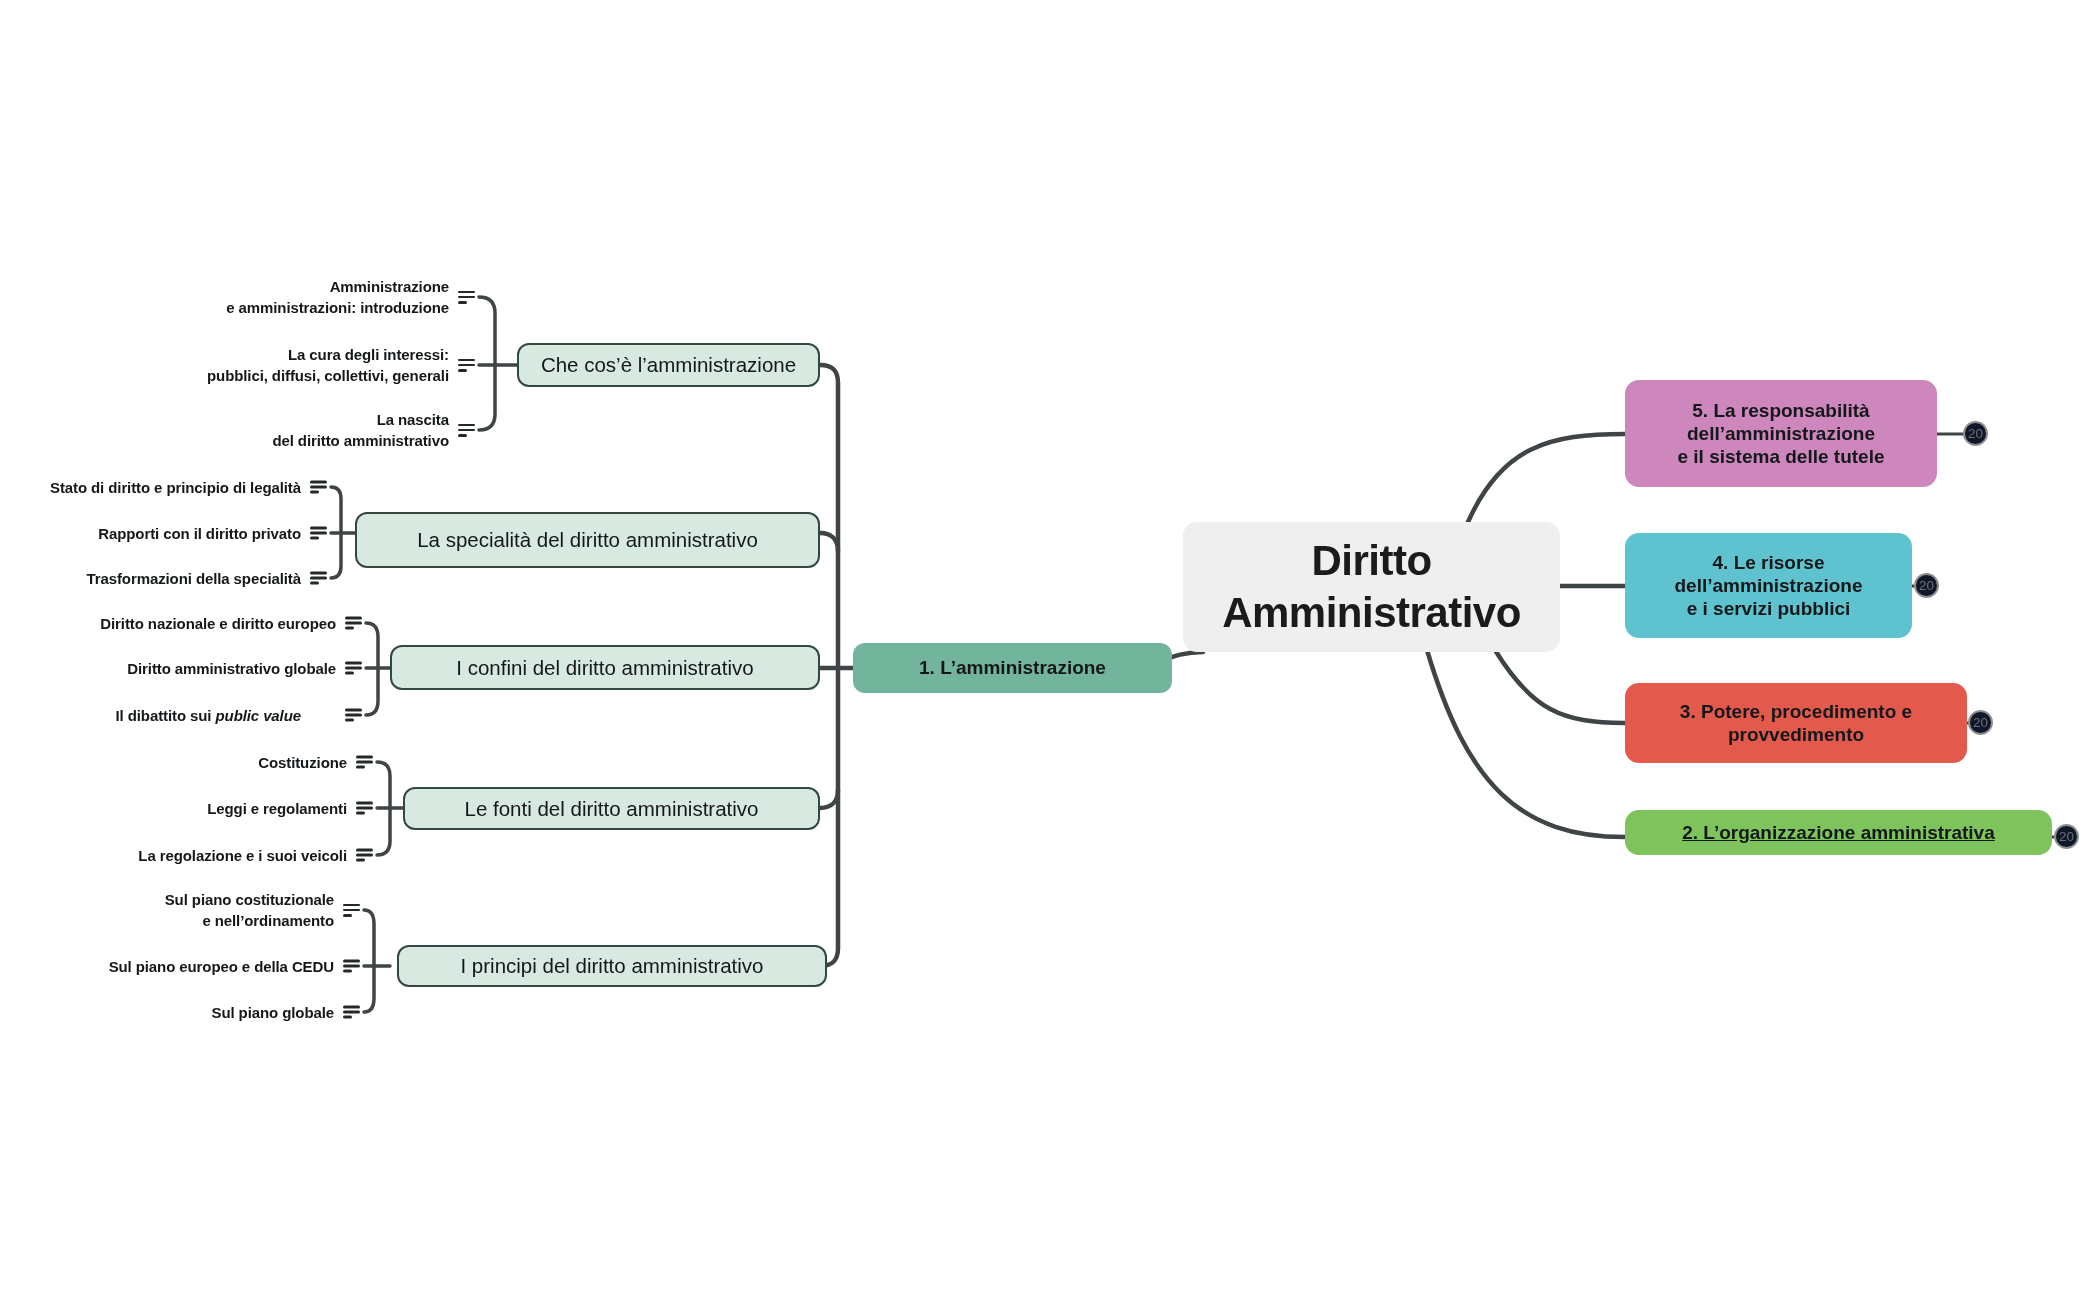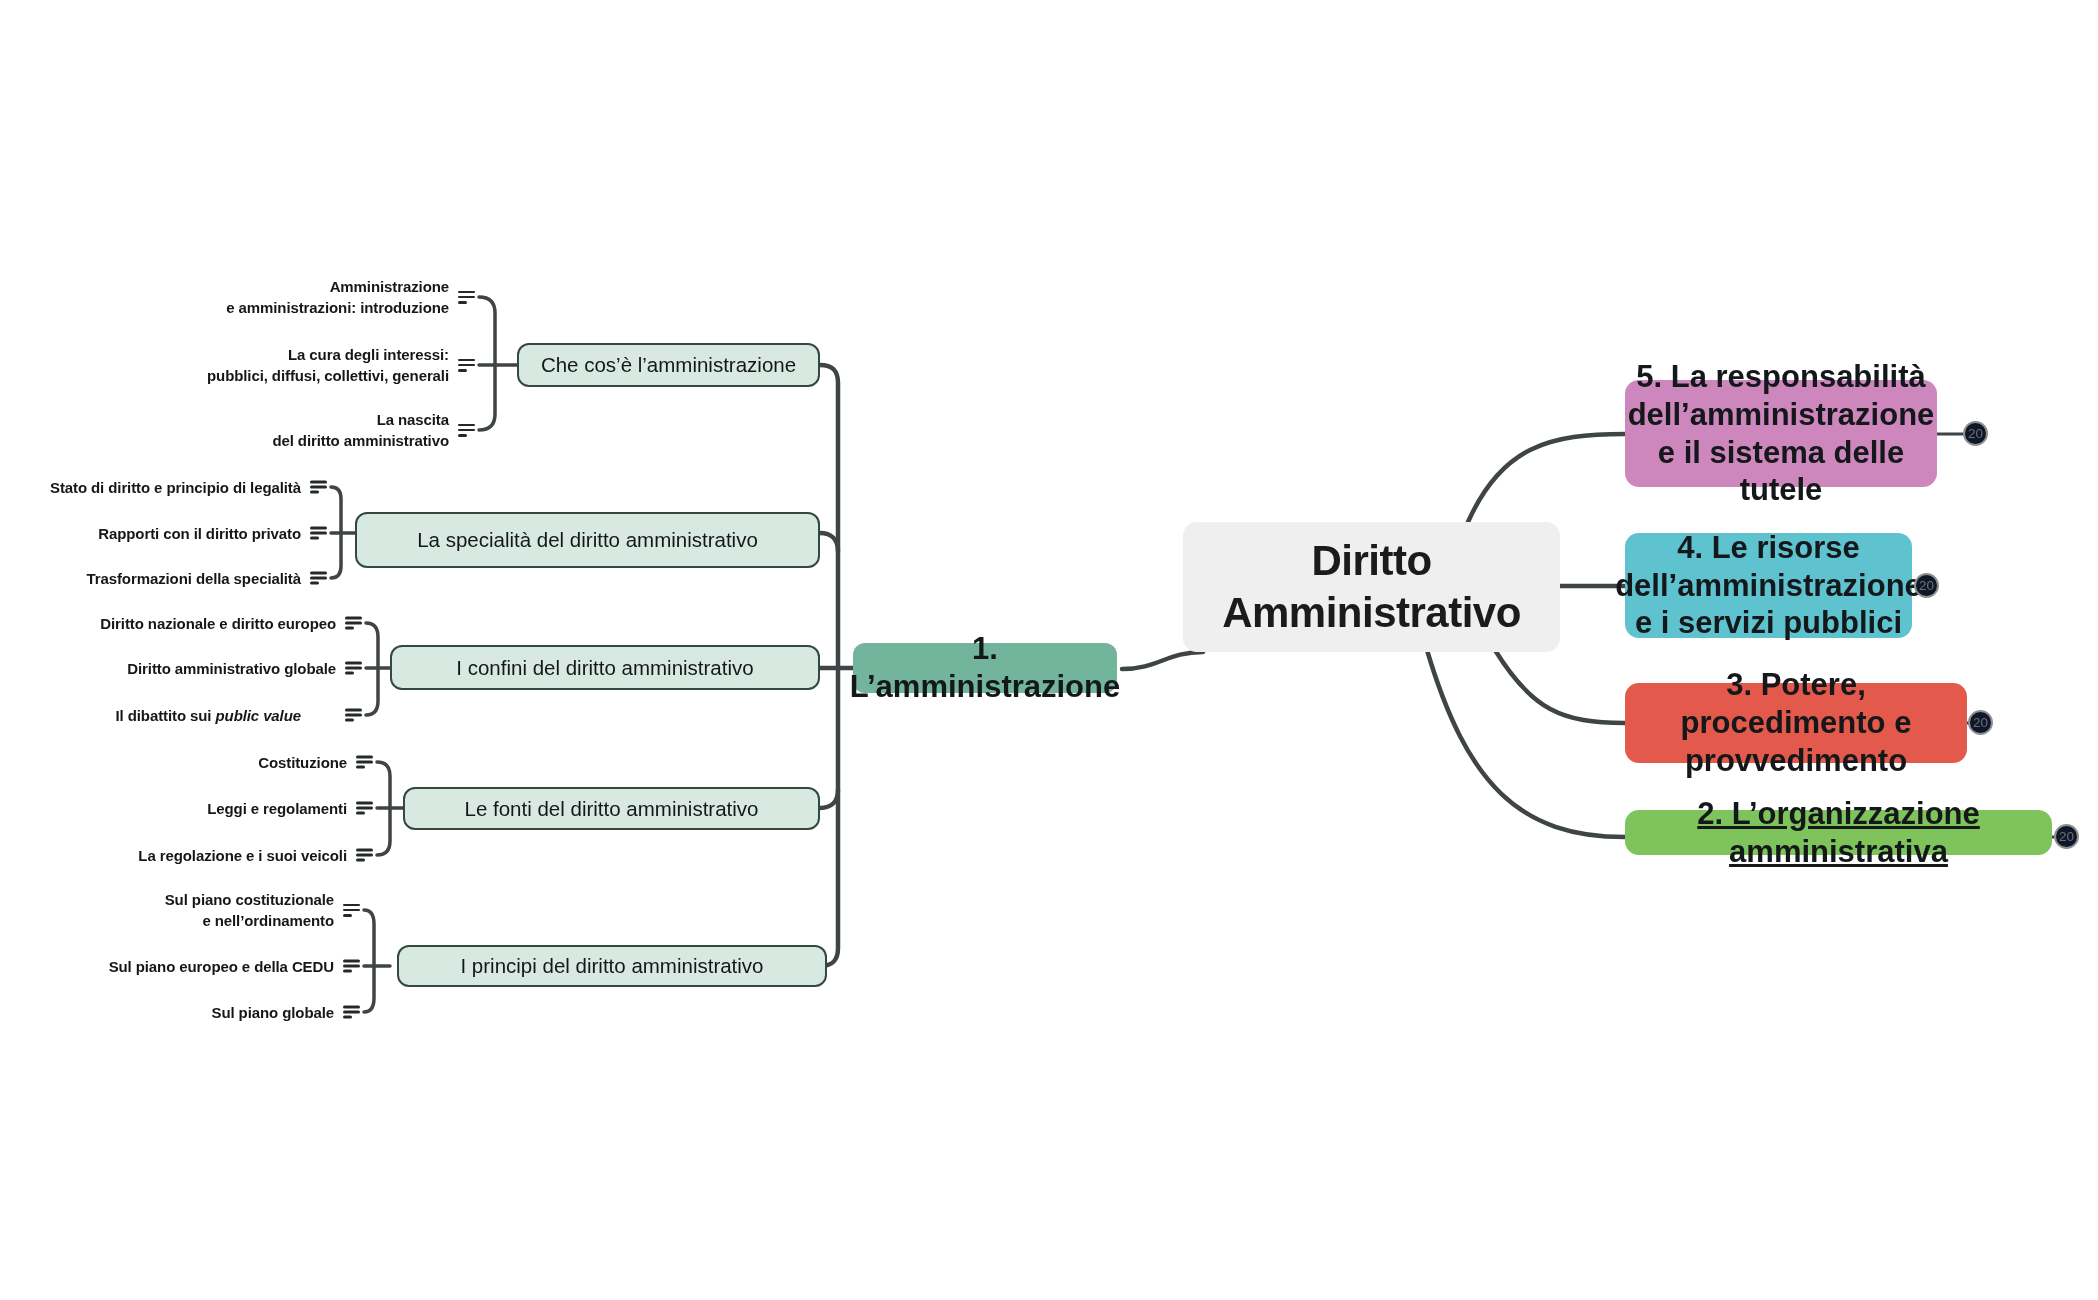--- a/index.html
+++ b/index.html
@@ -16,21 +16,21 @@
   .node{
     position:absolute;display:flex;align-items:center;justify-content:center;
     text-align:center;z-index:2;box-sizing:border-box;cursor:default;
   }
   .node .lbl{white-space:pre-line;}
 
   .central{
     background:#efefef;border-radius:14px;
     font-size:42px;font-weight:700;line-height:1.24;letter-spacing:-0.5px;color:#1b1b1b;
   }
-  .branch{border-radius:14px;font-size:31px;font-weight:700;line-height:1.22;color:#14181a;}
+  .branch{border-radius:14px;font-size:19px;font-weight:700;line-height:1.22;color:#14181a;}
   .branch-1{background:#73b49d;border-radius:12px;}
   .branch-5{background:#cd87bd;}
   .branch-4{background:#5fc2cf;}
   .branch-3{background:#e3594b;}
   .branch-2{background:#7ec35b;}
 
   .subtopic{
     background:#d8e9e1;border:2.5px solid #33493f;border-radius:12px;
     font-size:20.5px;font-weight:400;color:#14181a;
   }
@@ -101,21 +101,21 @@
     <path class="thin" d="M 364 910 Q 374 910 374 924 L 374 966"></path>
     <path class="thin" d="M 364 1012 Q 374 1012 374 998 L 374 966"></path>
     <path class="thin" d="M 364 966 L 390 966"></path>
   </svg>
 
   <div class="node central" style="left:1183px;top:522px;width:377px;height:130px;">
     <span class="lbl">Diritto
 Amministrativo</span>
   </div>
 
-  <div class="node branch branch-1" style="left:853px;top:643px;width:264px;height:50px;">
+  <div class="node branch branch-1" style="left:853px;top:643px;width:319px;height:50px;">
     <span class="lbl">1. L’amministrazione</span>
   </div>
 
   <div class="node branch branch-5" style="left:1625px;top:380px;width:312px;height:107px;">
     <span class="lbl">5. La responsabilità
 dell’amministrazione
 e il sistema delle tutele</span>
   </div>
   <div class="badge" style="left:1963px;top:421px;">
     <span>20</span>

